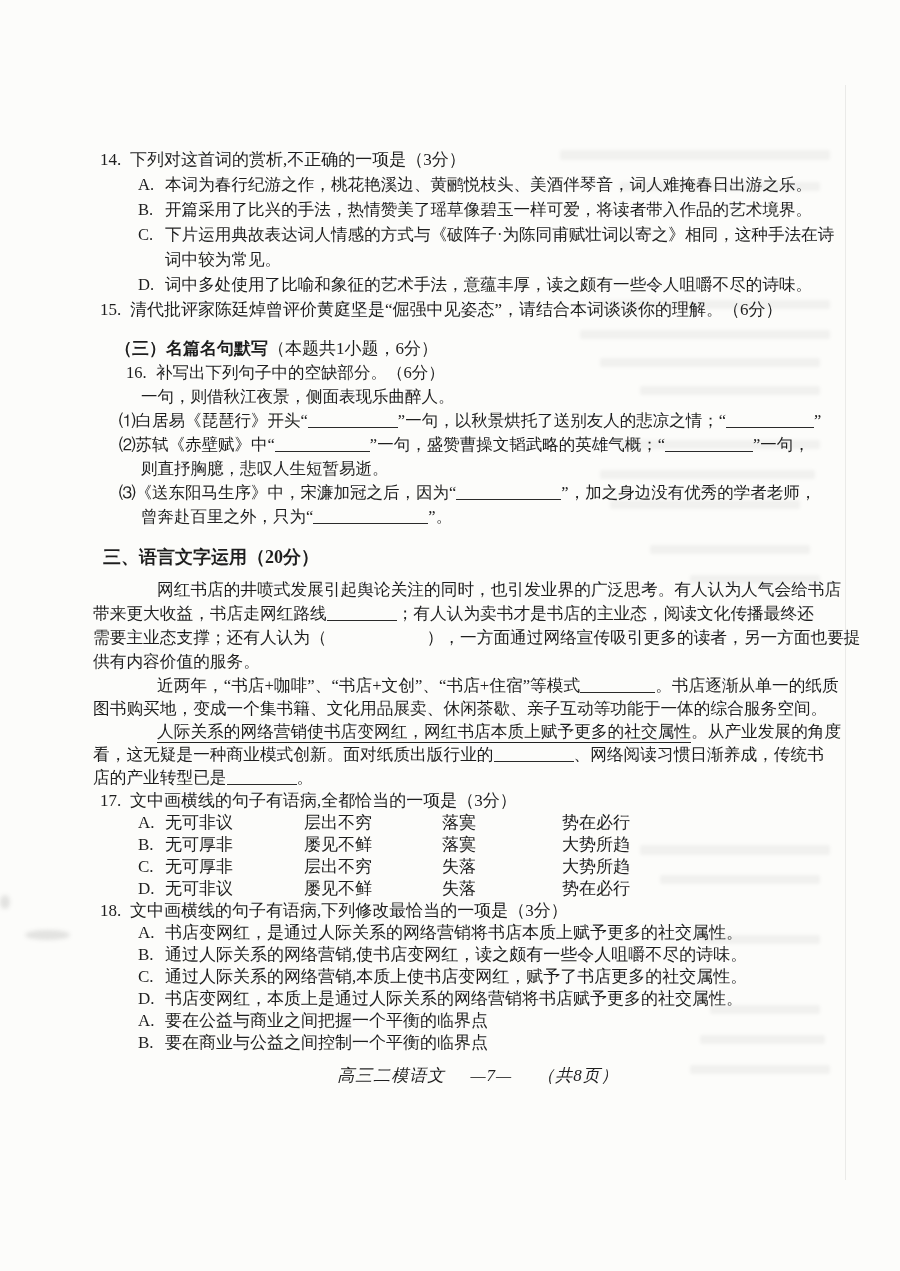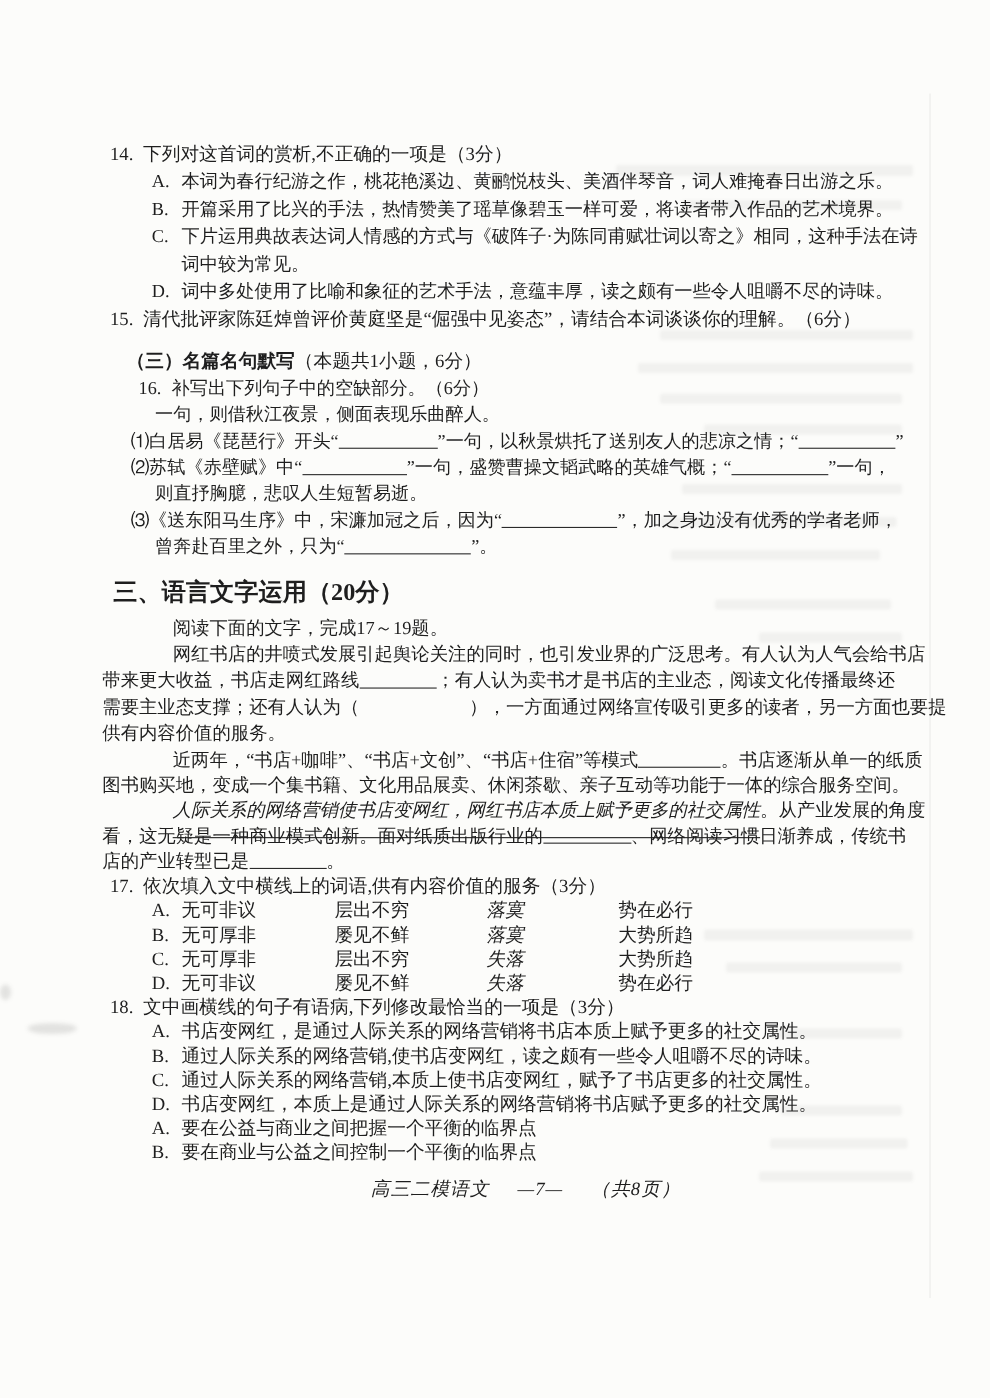--- a/index.html
+++ b/index.html
@@ -2,43 +2,43 @@
 <html><head>
 <meta charset="utf-8">
 <style>
   html,body{margin:0;padding:0;}
   body{
     width:900px;height:1271px;position:relative;overflow:hidden;
     background:#fcfcfa;
     font-family:"Liberation Serif", serif;
     color:#1e1e1e;
   }
-  .page{position:absolute;left:93px;top:127px;width:730px;font-size:17px;}
+  .page{position:absolute;left:93px;top:147px;width:730px;font-size:17px;}
   .ln{white-space:nowrap;line-height:25px;}
   
   .qrow{position:relative;padding-left:37px;}
   .qno{position:absolute;left:7px;top:0;}
   
   .opt{position:relative;padding-left:72px;line-height:25px;width:672px;}
   .opt .lab{position:absolute;left:45px;top:0;}
   .tight .opt,.tight .qrow{line-height:22px;}
   .q14opts .opt{font-size:16.6px;}
   
   .q17row{display:flex;padding-left:45px;line-height:22px;}
   .q17row .lab{width:27px;}
   .q17row .c1{width:139px;}
   .q17row .c2{width:138px;}
-  .q17row .c3{width:120px;font-style:italic;}
+  .q17row .c3{width:120px;}
   .sechead{font-weight:bold;}
   .secpts{font-weight:normal;}
   .blank{display:inline-block;border-bottom:1.3px solid #2a2a2a;height:15px;vertical-align:-2px;}
   .w70{width:70px}.w75{width:75px}.w80{width:80px}.w88{width:88px}.w90{width:90px}
   .w95{width:95px}.w105{width:105px}.w115{width:115px}
   .parengap{display:inline-block;width:100px;}
-  .uline{border-bottom:1.6px solid #222;padding-bottom:15px;font-style:italic;}
+  .uline{border-bottom:1.6px solid #222;padding-bottom:1px;}
   .passage{font-size:16.7px;}
   .q16blk{font-size:16.5px;margin-left:26px;}
   .indent{padding-left:64px;}
   .ind22{padding-left:22px;}
   .footer{margin-top:10px;text-align:center;font-style:italic;letter-spacing:1px;transform:translateX(20px);}
   .footer span{margin:16px 10px;}
   
   .edge-line{position:absolute;left:845px;top:85px;width:1px;height:1095px;background:rgba(0,0,0,0.07);}
   .ghost{position:absolute;background:rgba(60,60,60,0.055);filter:blur(1.4px);border-radius:2px;}
   .smudge{position:absolute;background:rgba(40,40,40,0.12);filter:blur(2px);border-radius:50%;}
@@ -119,28 +119,25 @@
       <span>则直抒胸臆，悲叹人生短暂易逝。</span>
     </div>
     <div class="ln" style="line-height:24px">
       <span>⑶《送东阳马生序》中，宋濂加冠之后，因为“</span><span class="blank w105"></span><span>”，加之身边没有优秀的学者老师，</span>
     </div>
     <div class="ln ind22" style="line-height:24px">
       <span>曾奔赴百里之外，只为“</span><span class="blank w115"></span><span>”。</span>
     </div>
   </div>
 
-  <div class="ln" style="margin-top:16px;padding-left:10px;font-size:22px">
+  <div class="ln" style="margin-top:16px;padding-left:10px;font-size:18px">
     <span class="sechead">三、语言文字运用</span><span class="sechead">（20分）</span>
   </div>
 
   <div class="passage" style="margin-top:8px">
-    <div class="ln indent">
-      <span>阅读下面的文字，完成17～19题。</span>
-    </div>
     <div class="ln indent" style="line-height:24px">
       <span>网红书店的井喷式发展引起舆论关注的同时，也引发业界的广泛思考。有人认为人气会给书店</span>
     </div>
     <div class="ln" style="line-height:24px">
       <span>带来更大收益，书店走网红路线</span><span class="blank w70"></span><span>；有人认为卖书才是书店的主业态，阅读文化传播最终还</span>
     </div>
     <div class="ln" style="line-height:24px">
       <span>需要主业态支撑；还有人认为（</span><span class="parengap"></span><span>），一方面通过网络宣传吸引更多的读者，另一方面也要提</span>
     </div>
     <div class="ln" style="line-height:24px">
@@ -159,21 +156,21 @@
       <span>看，这无疑是一种商业模式创新。面对纸质出版行业的</span><span class="blank w80"></span><span>、网络阅读习惯日渐养成，传统书</span>
     </div>
     <div class="ln" style="line-height:23px">
       <span>店的产业转型已是</span><span class="blank w70"></span><span>。</span>
     </div>
   </div>
 
   <div class="tight">
     <div class="qrow ln" style="line-height:23px">
       <span class="qno">17.</span>
-      <span>依次填入文中横线上的词语,供有内容价值的服务（3分）</span>
+      <span>文中画横线的句子有语病,全都恰当的一项是（3分）</span>
     </div>
     <div class="q17row">
       <span class="lab">A.</span>
       <span class="c1">无可非议</span>
       <span class="c2">层出不穷</span>
       <span class="c3">落寞</span>
       <span class="c4">势在必行</span>
     </div>
     <div class="q17row">
       <span class="lab">B.</span>

